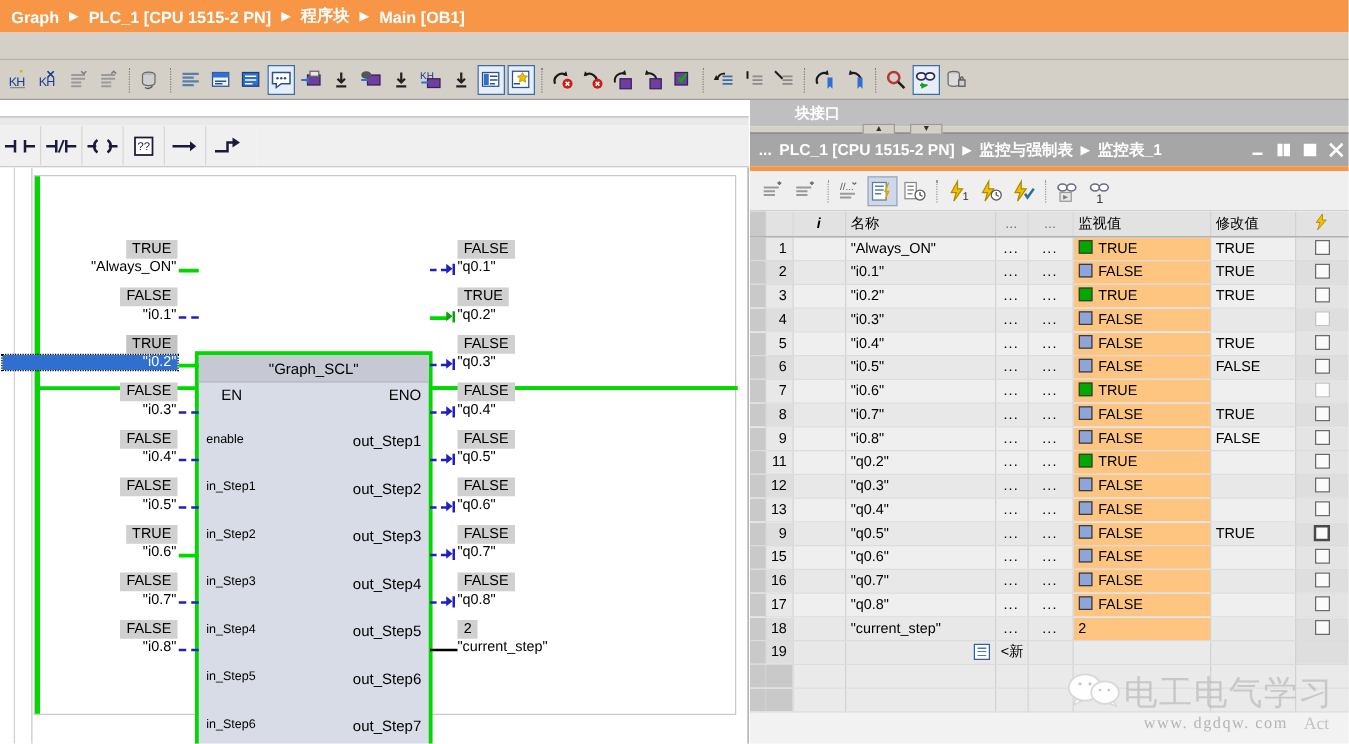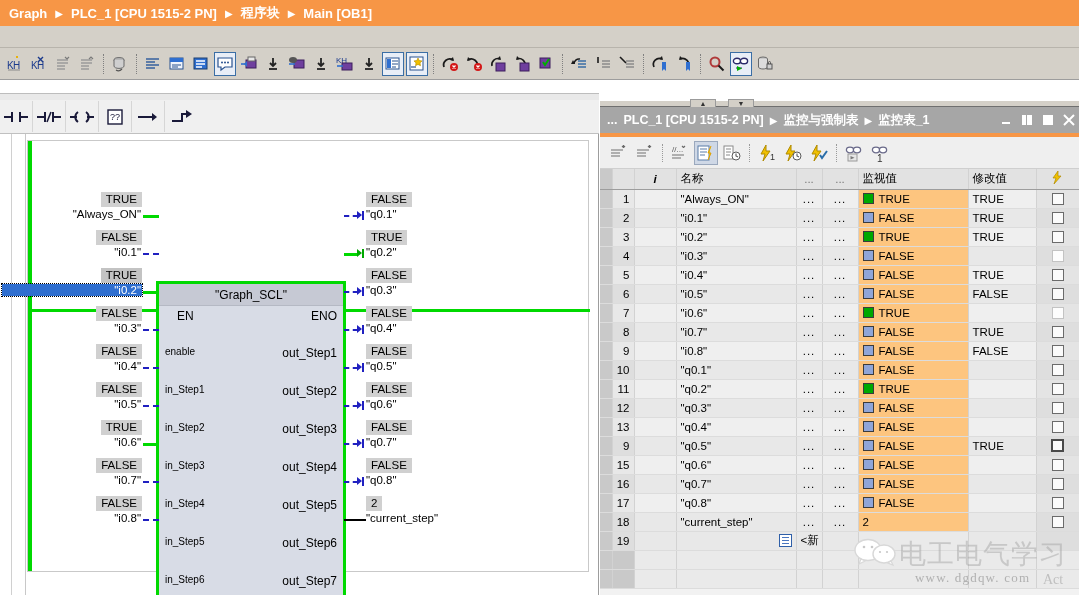--- a/index.html
+++ b/index.html
@@ -736,20 +736,23 @@
     <div class="op" style="left:366px; top:324px; width:110px; text-align:left;">
       <span class="val">FALSE</span>
       <span class="nm">"q0.8"</span>
     </div>
     <div class="op" style="left:366px; top:362px; width:130px; text-align:left;">
       <span class="val">2</span>
       <span class="nm">"current_step"</span>
     </div>
   </div>
 
+  <div class="blk-iface">
+    <span>块接口</span>
+  </div>
   <div class="blk-scroll">
     <div class="blk-sp" style="left:90px;">▲</div>
     <div class="blk-sp" style="left:128px;">▼</div>
   </div>
 
   <div class="wt-title">
     <span>...</span>
     <span style="margin-left:6px;">PLC_1 [CPU 1515-2 PN]</span>
     <span class="sep">▶</span>
     <span>监控与强制表</span>
@@ -981,31 +984,20 @@
             <td class="gut"></td>
             <td class="num">9</td>
             <td class="icol"></td>
             <td class="nm">"i0.8"</td>
             <td class="dots">...</td>
             <td class="dots">...</td>
             <td class="mon"><span class="chip f"></span><span>FALSE</span></td>
             <td class="mod">FALSE</td>
             <td class="trg"><span class="cb"></span></td>
           </tr>
-          <tr class="alt">
-            <td class="gut"></td>
-            <td class="num">10</td>
-            <td class="icol"></td>
-            <td class="nm">"q0.1"</td>
-            <td class="dots">...</td>
-            <td class="dots">...</td>
-            <td class="mon"><span class="chip f"></span><span>FALSE</span></td>
-            <td class="mod"></td>
-            <td class="trg"><span class="cb"></span></td>
-          </tr>
           <tr>
             <td class="gut"></td>
             <td class="num">11</td>
             <td class="icol"></td>
             <td class="nm">"q0.2"</td>
             <td class="dots">...</td>
             <td class="dots">...</td>
             <td class="mon"><span class="chip t"></span><span>TRUE</span></td>
             <td class="mod"></td>
             <td class="trg"><span class="cb"></span></td>

